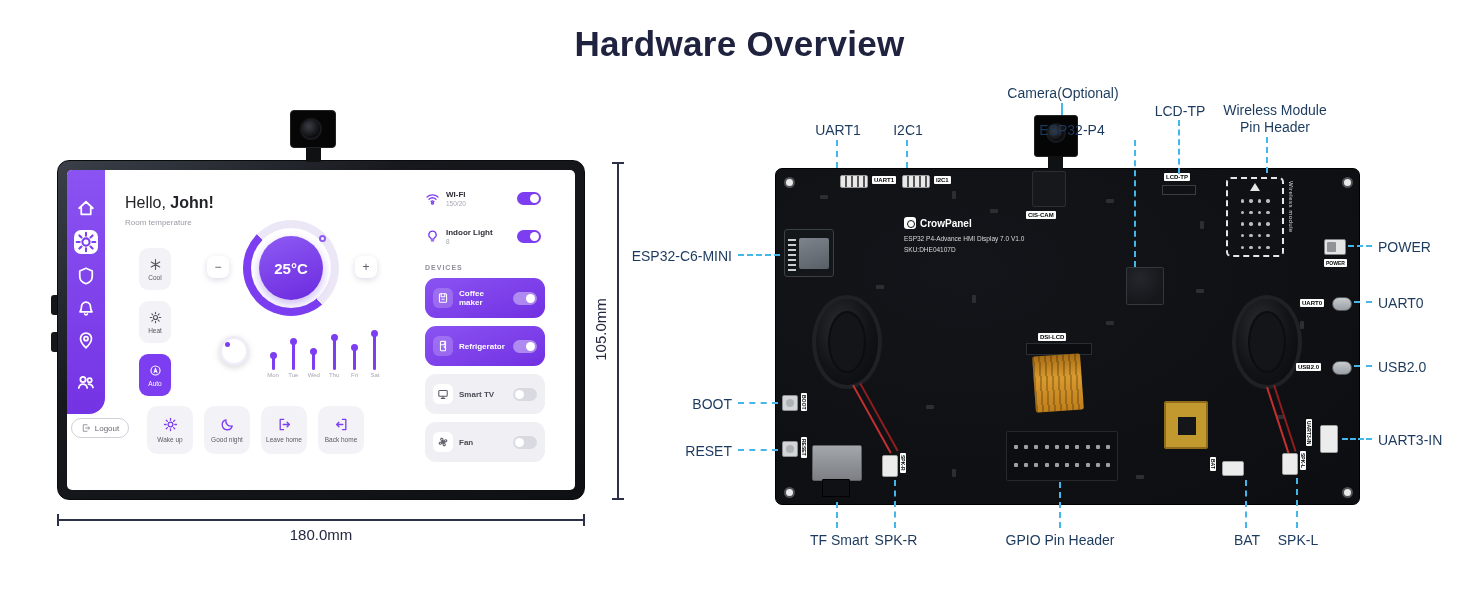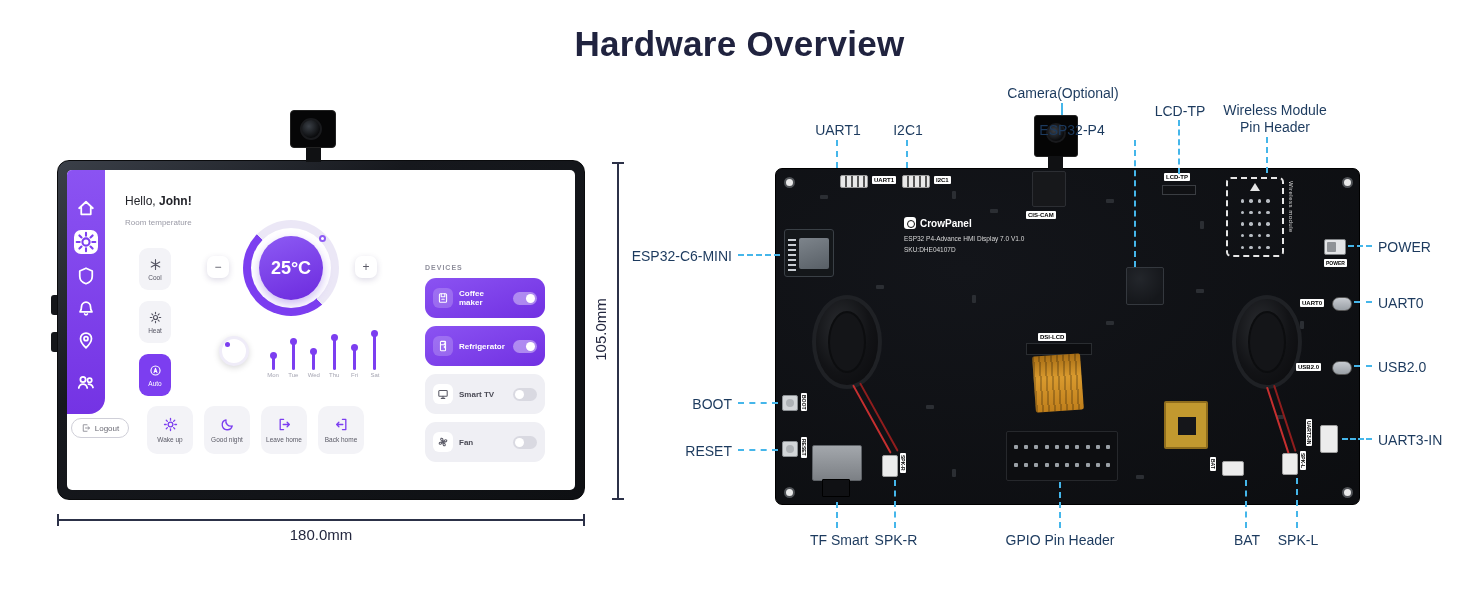--- a/index.html
+++ b/index.html
@@ -26,41 +26,41 @@
 
   
   .sidebar { position:absolute; left:0; top:0; width:38px; height:244px;
              background:linear-gradient(180deg,#8b53f2,#7433e4); border-radius:0 0 16px 0;
              display:flex; flex-direction:column; align-items:center; padding-top:28px; gap:12px; }
   .sbi { width:20px; height:20px; color:#fff; display:flex; align-items:center; justify-content:center; }
   .sbi svg { width:15px; height:15px; }
   .sbi.sel { width:24px; height:24px; background:#fff; border-radius:7px; color:#7c3ef0; }
   .sbi.last { margin-top:10px; }
 
-  .greet { position:absolute; left:58px; top:24px; font-size:12px; color:#23242a; }
+  .greet { position:absolute; left:58px; top:24px; font-size:16px; color:#23242a; }
   .greet b { font-weight:700; }
   .room { position:absolute; left:58px; top:48px; font-size:8px; color:#9a9aa6; }
 
   .mode { position:absolute; left:72px; width:32px; height:42px; background:#f3f3f7; border-radius:9px;
           display:flex; flex-direction:column; align-items:center; justify-content:center; gap:3px; color:#565664; }
   .mode .ic { width:13px; height:13px; }
   .mlabel { font-size:6.5px; }
   .mode.active { background:#7c3ef0; color:#fff; }
 
   .ctrl-btn { position:absolute; width:22px; height:22px; background:#fff; border-radius:7px;
               box-shadow:0 2px 6px rgba(60,50,110,.18); display:flex; align-items:center; justify-content:center;
               font-size:12px; color:#5a5a66; }
 
   .dial { position:absolute; left:176px; top:50px; width:96px; height:96px; }
   .dial-ring { position:absolute; inset:0; border-radius:50%;
                background:conic-gradient(from 140deg,#7c3ef0 0 175deg,#ebe7f6 175deg 360deg); }
   .dial-inner { position:absolute; inset:8px; border-radius:50%; background:#fff; }
   .dial-core { position:absolute; inset:16px; border-radius:50%;
                background:linear-gradient(160deg,#8d5bf4,#6c2ade); display:flex; align-items:center;
-               justify-content:center; color:#fff; font-size:18px; font-weight:700;
+               justify-content:center; color:#fff; font-size:15px; font-weight:700;
                box-shadow:0 4px 10px rgba(110,60,220,.35); }
   .dial-dot { position:absolute; right:13px; top:15px; width:7px; height:7px; border-radius:50%;
               background:#fff; border:2px solid #8d5bf4; }
 
   .knob { position:absolute; left:152px; top:166px; width:30px; height:30px; border-radius:50%;
           background:#fff; border:3px solid #efecf8; box-shadow:0 2px 6px rgba(0,0,0,.15); }
   .knob::after { content:''; position:absolute; left:3px; top:3px; width:5px; height:5px;
                  border-radius:50%; background:#7c3ef0; }
 
   .bars { position:absolute; left:198px; top:152px; width:118px; height:56px;
@@ -331,20 +331,46 @@
         <span class="bcol">
             <span class="bar" style="height:24px"></span>
             <span class="bday">Fri</span>
           </span>
         <span class="bcol">
             <span class="bar" style="height:38px"></span>
             <span class="bday">Sat</span>
           </span>
       </div>
 
+      <div class="srow" style="top:12px">
+        <span class="sic">
+            <svg viewBox="0 0 16 16">
+              <path d="M2.2 6.4a8.6 8.6 0 0 1 11.6 0M4.3 8.8a5.6 5.6 0 0 1 7.4 0M6.4 11.1a2.6 2.6 0 0 1 3.2 0"></path>
+              <circle cx="8" cy="13" r="1"></circle>
+            </svg>
+          </span>
+        <span class="stxt">
+          <b>WI-FI</b>
+          <i>150/20</i>
+        </span>
+        <span class="tg on"></span>
+      </div>
+      <div class="srow" style="top:50px">
+        <span class="sic">
+            <svg viewBox="0 0 16 16">
+              <path d="M8 2.2a3.9 3.9 0 0 1 2.1 7.2c-.4.3-.6.8-.6 1.3H6.5c0-.5-.2-1-.6-1.3A3.9 3.9 0 0 1 8 2.2z"></path>
+              <path d="M6.8 12.6h2.4"></path>
+            </svg>
+          </span>
+        <span class="stxt">
+          <b>Indoor Light</b>
+          <i>8</i>
+        </span>
+        <span class="tg on"></span>
+      </div>
 
       <div class="dev-head">DEVICES</div>
 
       <div class="dcard purple" style="top:108px">
         <span class="dic">
             <svg viewBox="0 0 16 16">
               <rect x="3.2" y="2.4" width="9.6" height="11.2" rx="1.4"></rect>
               <path d="M5.6 2.4v3.8h4.8V2.4M6.4 9.6h3.2"></path>
             </svg>
           </span>

